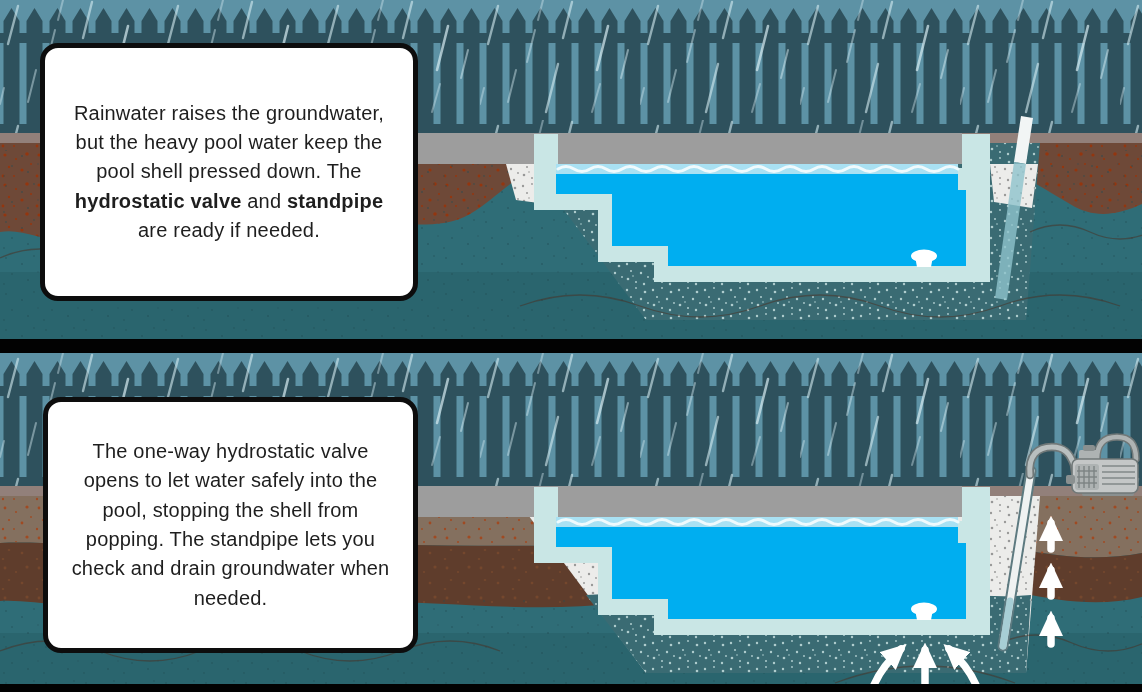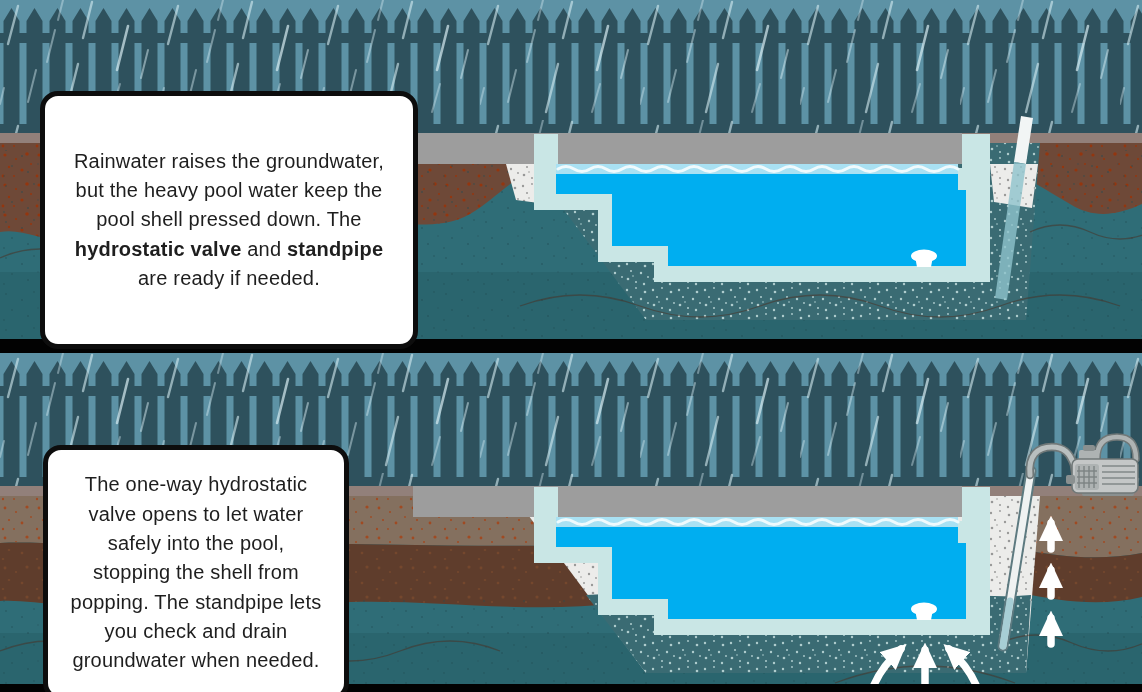--- a/index.html
+++ b/index.html
@@ -46,26 +46,26 @@
   .s-pumpOut{stroke:var(--pumpOutline,#707878);stroke-width:1.6;fill:none}
   .s-handleOut{stroke:var(--pumpOutline,#707878);stroke-width:7.5;fill:none;stroke-linecap:round}
   .s-handleIn{stroke:var(--pumpMid,#AEB3B3);stroke-width:4.5;fill:none;stroke-linecap:round}
   .s-arrow{stroke:#FFFFFF;stroke-width:7.5;fill:none;stroke-linecap:round}
   .f-bar{fill:var(--barBlack,#020202)}
 
   
   .caption-box{position:absolute;background:var(--boxBg,#fff);
     border:5px solid var(--boxBorder,#0D0D0D);border-radius:18px;
     display:flex;align-items:center;justify-content:center;text-align:center;
-    padding:12px 20px;box-sizing:border-box;margin-top:48px;}
+    padding:12px 20px;box-sizing:border-box;}
   .caption-box p{margin:0;font-size:20px;line-height:1.47;color:var(--boxText,#1E1E1E);
     letter-spacing:.2px;}
   .caption-box .b{font-weight:700;}
   #caption-1{left:40px;top:43px;width:378px;height:258px;}
-  #caption-2{left:43px;top:397px;width:306px;height:256px;align-items:center;}
+  #caption-2{left:43px;top:397px;width:375px;height:256px;align-items:center;}
 </style>
 </head>
 <body>
 
 <div id="stage">
 
 <svg id="scene" viewBox="0 0 1142 692" width="1142" height="692" xmlns="http://www.w3.org/2000/svg">
   <defs>
     <clipPath id="clipP1">
           <rect x="0" y="0" width="1142" height="339"></rect>

